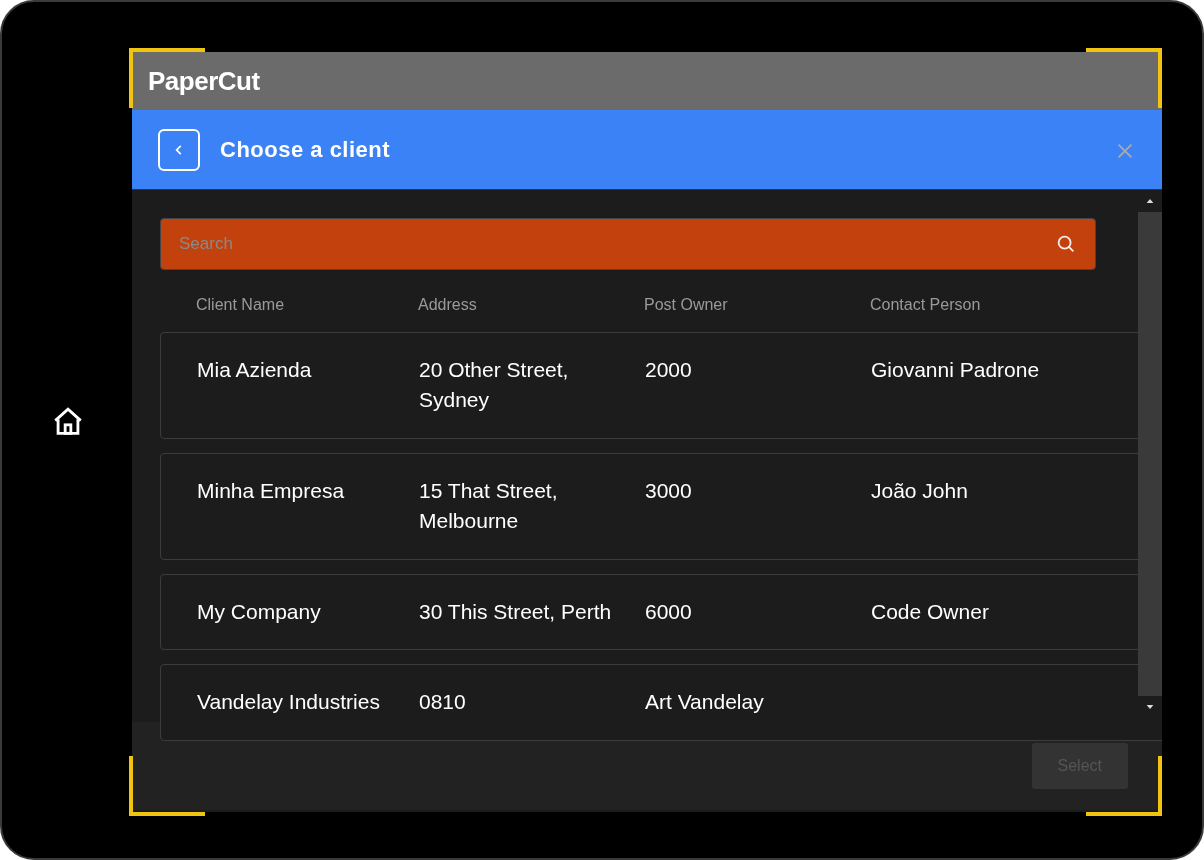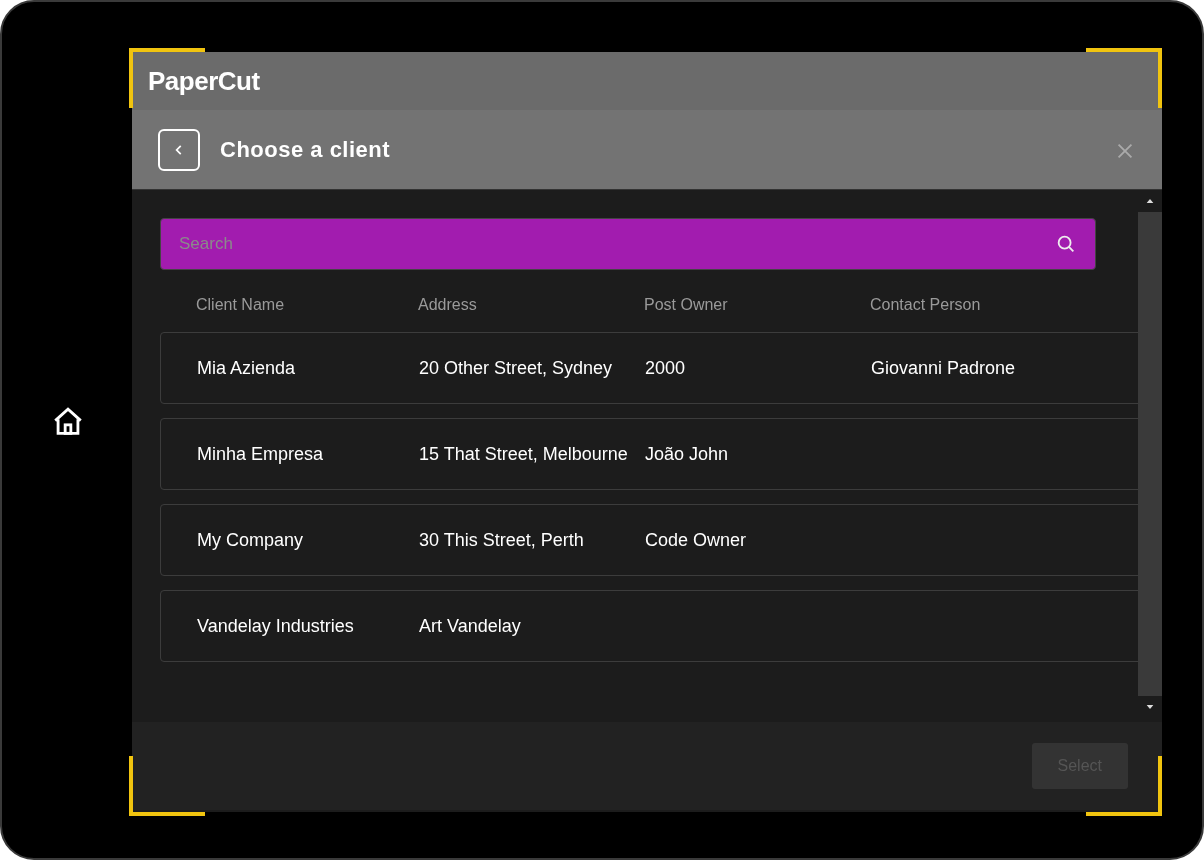--- a/index.html
+++ b/index.html
@@ -46,21 +46,21 @@
   .app-header {
     height: 58px;
     background: #6b6b6b;
     display: flex; align-items: center;
     padding: 0 16px;
   }
   .app-title { color: #fff; font-size: 26px; font-weight: 700; letter-spacing: -0.5px; }
 
   .subheader {
     height: 80px;
-    background: #737373;
+    background: #3b82f6;
     display: flex; align-items: center;
     padding: 0 26px;
     position: relative;
     border-bottom: 1px solid #333;
   }
   .back-btn {
     width: 42px; height: 42px;
     border: 2px solid #fff;
     border-radius: 6px;
     display:flex; align-items:center; justify-content:center;
@@ -93,21 +93,21 @@
     background:#1c1c1c;
     display:flex; align-items:center; justify-content:center;
     color:#ddd; font-size:10px; cursor:pointer;
   }
   .scroll-arrow.up { top:0; }
   .scroll-arrow.down { bottom:0; }
 
   .search-wrap {
     position: relative;
     width: 936px; height: 52px;
-    background: #a21caf;
+    background: #c2410c;
     border: 1px solid #444;
     border-radius: 4px;
     display:flex; align-items:center;
     padding: 0 18px;
     margin-bottom: 20px;
   }
   .search-input {
     flex:1; background:transparent; border:none; outline:none;
     color:#ccc; font-size:17px;
   }
@@ -124,21 +124,21 @@
   }
   .th { color:#9a9a9a; font-size:16px; }
   .trow {
     border: 1px solid #3c3c3c;
     border-radius: 4px;
     padding: 22px 36px;
     margin-bottom: 14px;
     cursor: pointer;
     background: #1c1c1c;
   }
-  .td { color:#fff; font-size:18px; line-height:1.45; padding-right: 16px;}
+  .td { color:#fff; font-size:21px; line-height:1.45; padding-right: 16px;}
 
   .footer {
     height: 88px;
     background: #222;
     display:flex; align-items:center; justify-content:flex-end;
     padding: 0 34px;
   }
   .select-btn {
     background: #333; color:#555;
     border:none; border-radius:3px;
@@ -202,29 +202,32 @@
 
           <div class="trow">
             <div class="td">Mia Azienda</div>
             <div class="td">20 Other Street, Sydney</div>
             <div class="td">2000</div>
             <div class="td">Giovanni Padrone</div>
           </div>
           <div class="trow">
             <div class="td">Minha Empresa</div>
             <div class="td">15 That Street, Melbourne</div>
+            <div class="td">3000</div>
             <div class="td">João John</div>
           </div>
           <div class="trow">
             <div class="td">My Company</div>
             <div class="td">30 This Street, Perth</div>
+            <div class="td">6000</div>
             <div class="td">Code Owner</div>
           </div>
           <div class="trow">
             <div class="td">Vandelay Industries</div>
+            <div class="td">0810</div>
             <div class="td">Art Vandelay</div>
           </div>
         </div>
       </div>
 
       <div class="scrollbar">
         <div class="scroll-arrow up">
           <svg width="10" height="10" viewBox="0 0 24 24" fill="currentColor">
               <polygon points="12 7 4 17 20 17"></polygon>
             </svg>

